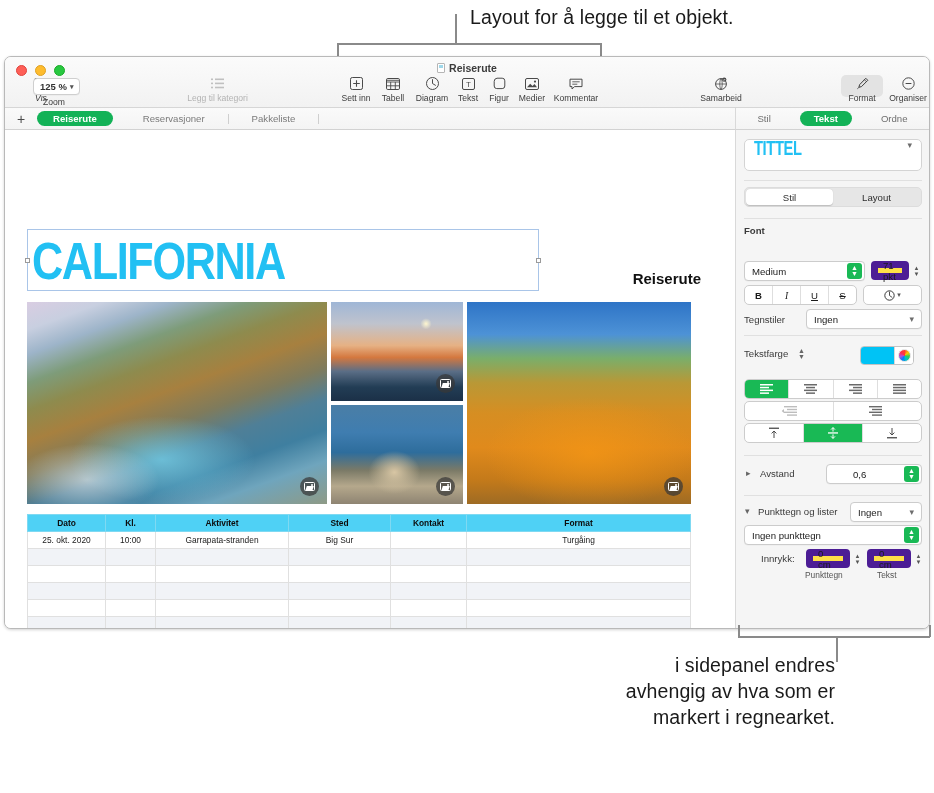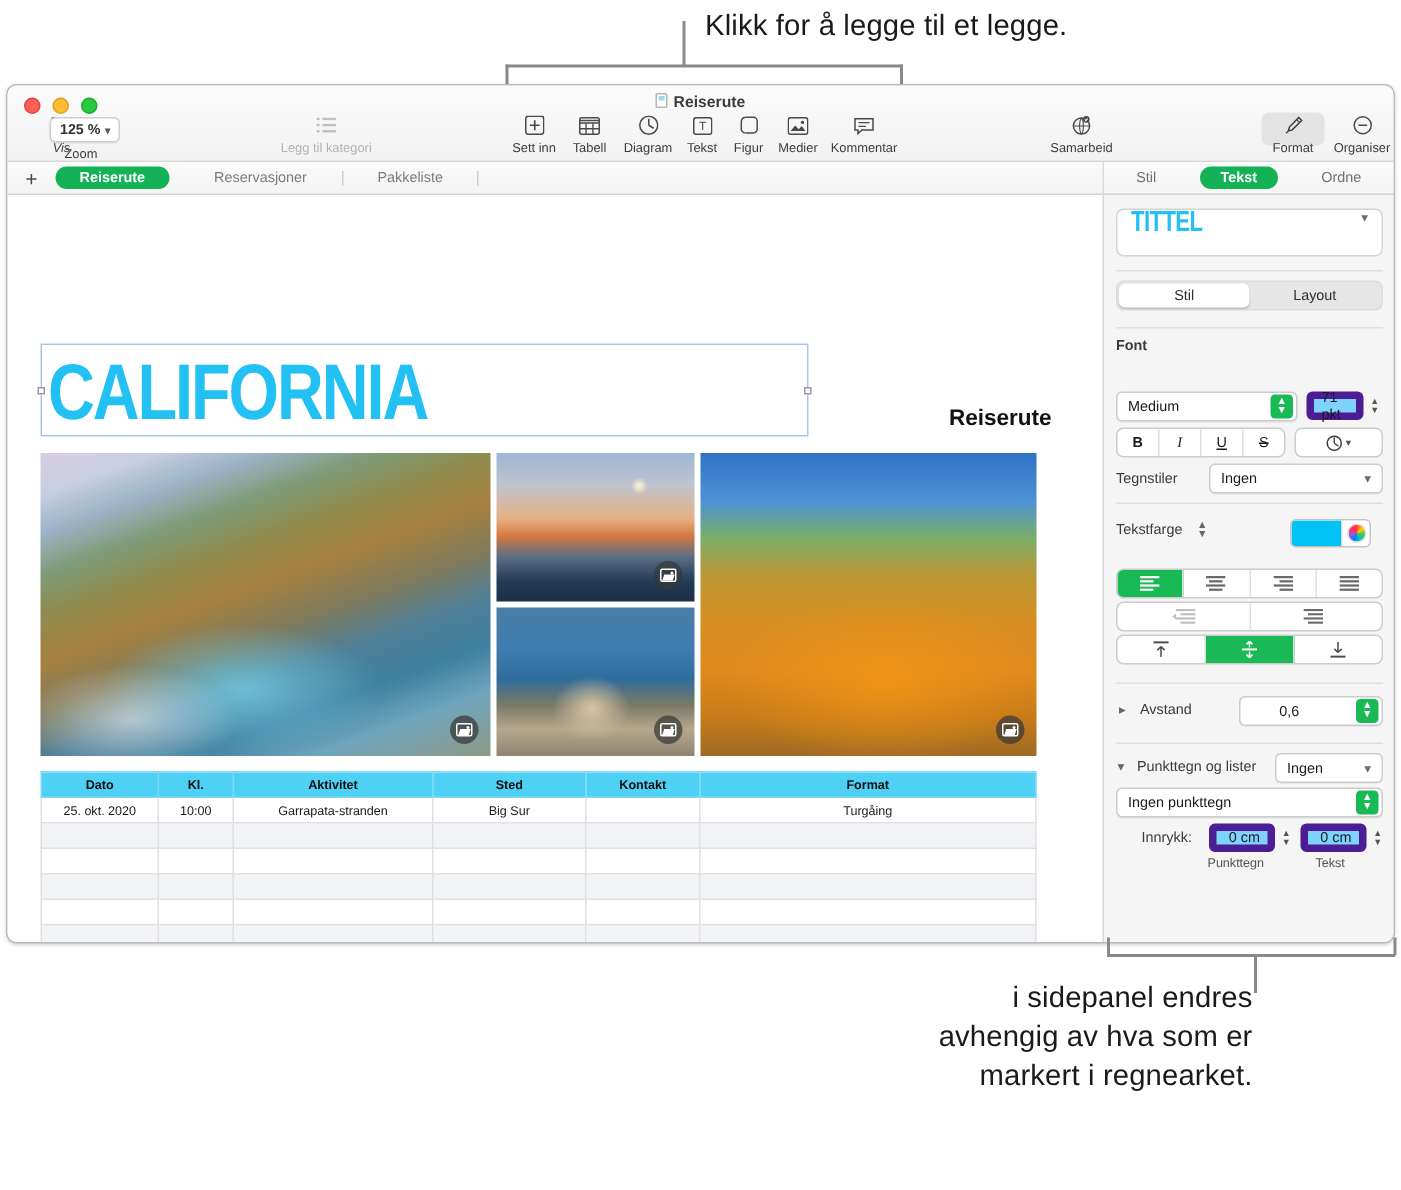--- a/index.html
+++ b/index.html
@@ -270,21 +270,21 @@
     background: #19b955; color: #fff; display: flex; align-items: center;
     justify-content: center; font-size: 7px; line-height: 6px; flex-direction: column;
   }
   .popup .chevdown { margin-left: auto; color: #6d6d6d; font-size: 9px; padding-right: 5px; }
 
   .stepper {
     width: 11px; height: 17px; display: flex; flex-direction: column;
     align-items: center; justify-content: center; color: #555; font-size: 6px; line-height: 6px;
   }
   .numfield {
-    height: 19px; background: #7dd3fc; border: 5px solid #4c1d95; border-radius: 4px;
+    height: 19px; background: #fde047; border: 7px solid #4c1d95; border-radius: 4px;
     display: flex; align-items: center; justify-content: flex-end;
     padding: 0 5px; font-size: 9.6px; color: #1a1a1a;
   }
 
   .btngroup {
     display: flex; height: 20px; background: #fff;
     border: 1px solid #cccccc; border-radius: 5px; overflow: hidden;
   }
   .btngroup > div {
     flex: 1; display: flex; align-items: center; justify-content: center;
@@ -314,21 +314,21 @@
   .disc { display:inline-block; font-size: 7px; color:#666; line-height: 6px; }
   .twiddle { font-size: 9px; color: #666; }
 
   svg { display: block; }
 </style>
 </head>
 <body>
 
 <div id="root">
 
-  <div class="callout-text" id="callout-top">Klikk for å legge til et legge.</div>
+  <div class="callout-text" id="callout-top">Layout for å legge til et objekt.</div>
   <div class="leader" style="left:455px; top:14px; width:1.6px; height:30px;"></div>
   <div class="leader" style="left:337px; top:43px; width:265px; height:1.6px;"></div>
   <div class="leader" style="left:337px; top:43px; width:1.6px; height:13px;"></div>
   <div class="leader" style="left:600px; top:43px; width:1.6px; height:13px;"></div>
 
   <div id="window">
 
     <div id="toolbar">
       <div id="titlebar-lights">
         <span class="light red"></span>

